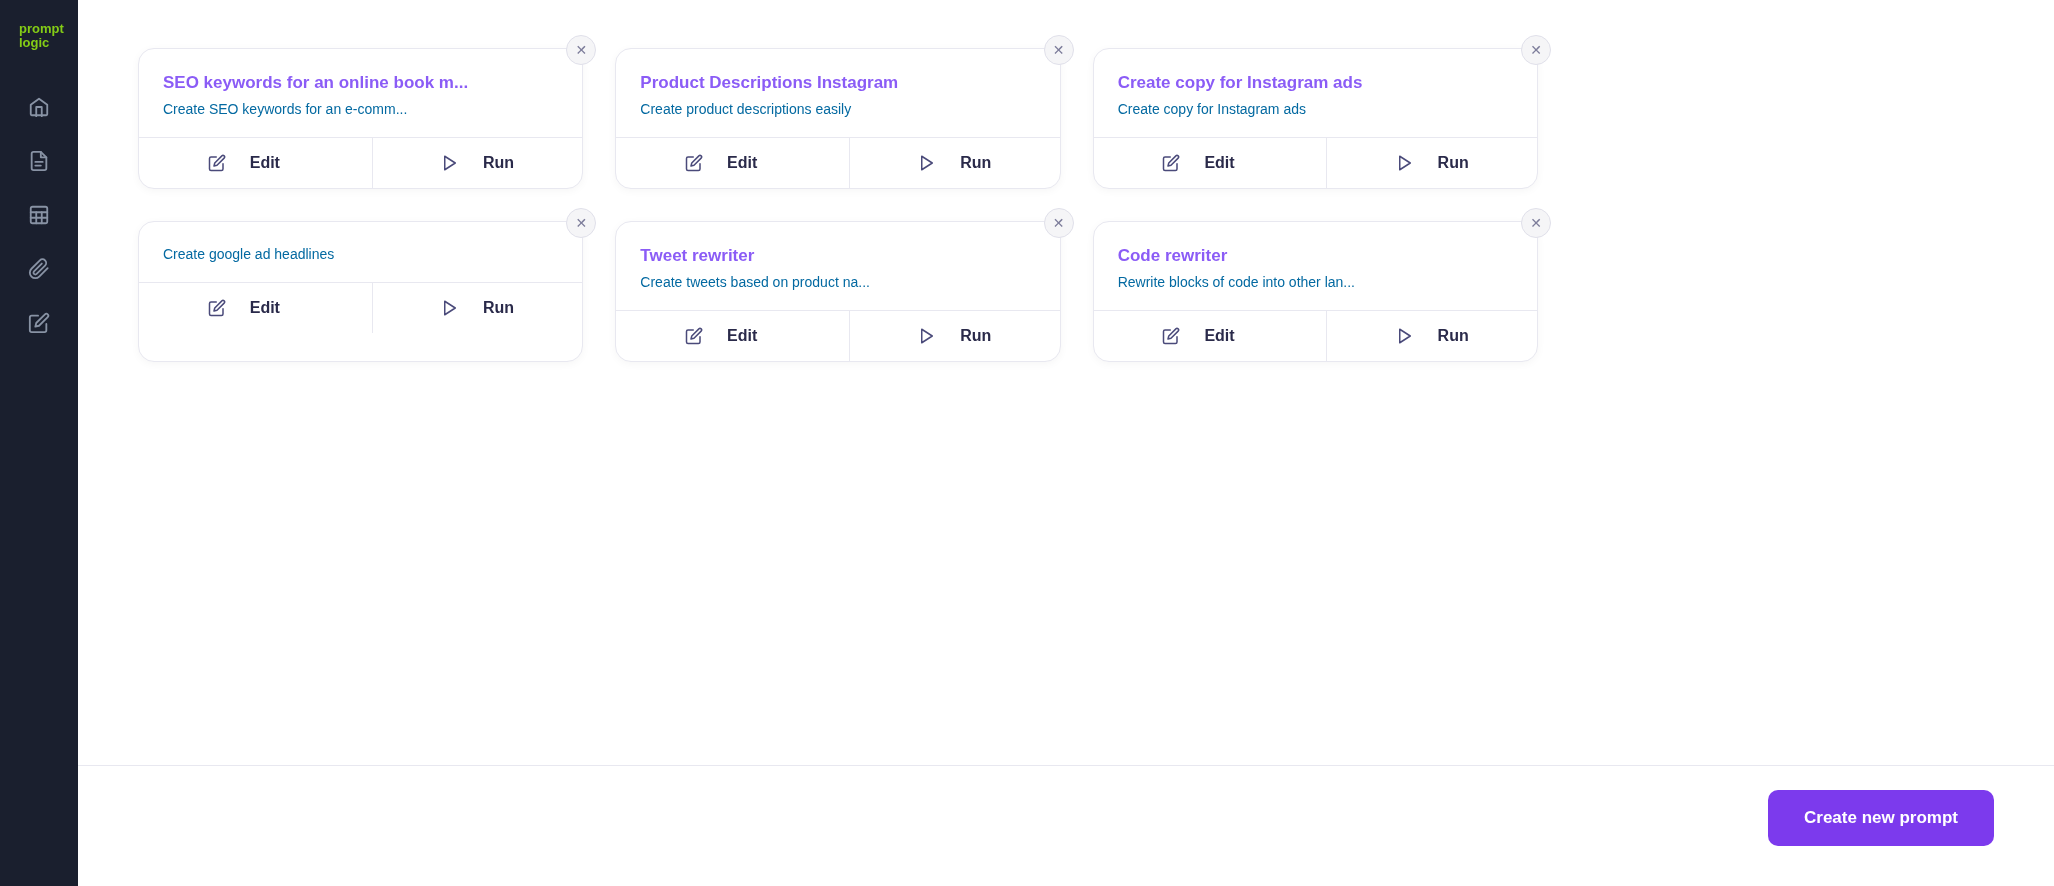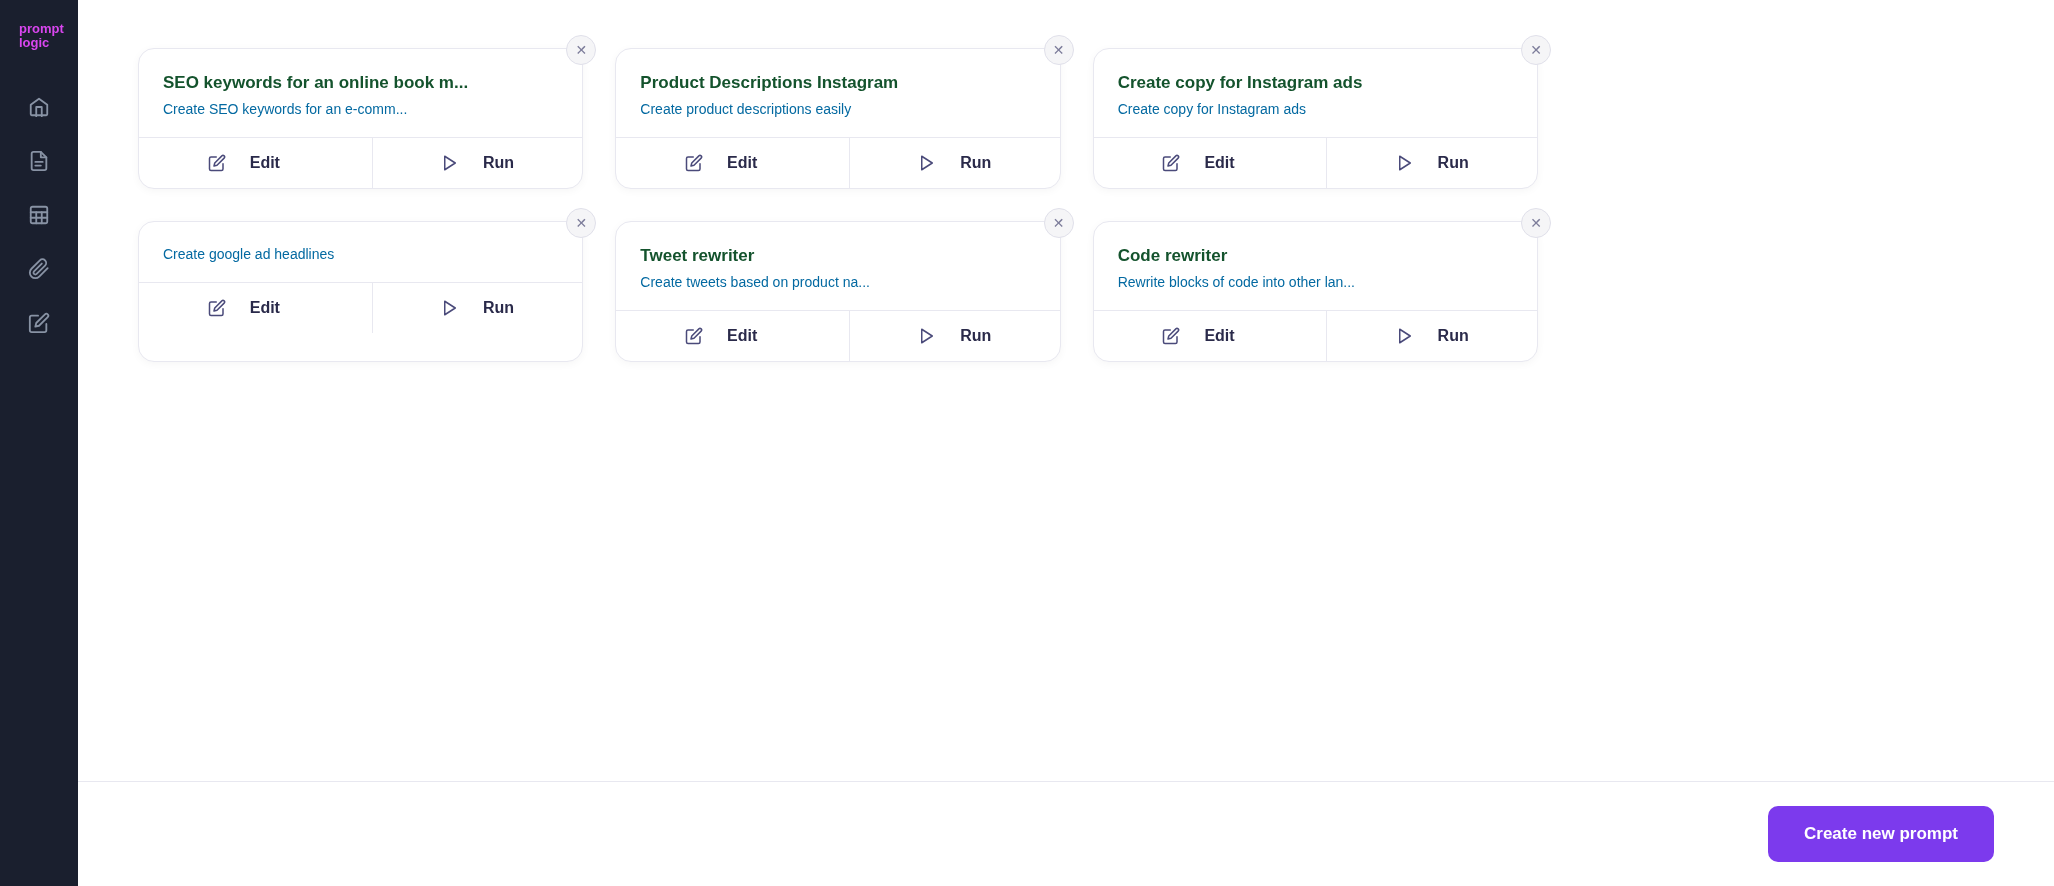--- a/index.html
+++ b/index.html
@@ -29,21 +29,21 @@
       display: flex;
       flex-direction: column;
       align-items: flex-start;
       justify-content: center;
       padding: 0 4px;
     }
 
     .logo-text {
       font-size: 13px;
       font-weight: 700;
-      color: #d946ef;
+      color: #84cc16;
       line-height: 1.1;
     }
 
     .sidebar-nav {
       display: flex;
       flex-direction: column;
       align-items: center;
       gap: 8px;
       width: 100%;
     }
@@ -115,21 +115,21 @@
       z-index: 10;
     }
 
     .card-body {
       padding: 24px 24px 0 24px;
     }
 
     .card-title {
       font-size: 17px;
       font-weight: 700;
-      color: #14532d;
+      color: #8b5cf6;
       margin-bottom: 8px;
       white-space: nowrap;
       overflow: hidden;
       text-overflow: ellipsis;
     }
 
     .card-desc {
       font-size: 14px;
       color: #0369a1;
       margin-bottom: 20px;
@@ -165,21 +165,21 @@
     }
 
     .card-btn svg {
       width: 18px;
       height: 18px;
       color: #4a4a7a;
     }
 
     
     .footer {
-      padding: 24px 60px 24px;
+      padding: 24px 60px 40px;
       display: flex;
       justify-content: flex-end;
       border-top: 1.5px solid #e8e8f0;
       background: #ffffff;
       margin-top: auto;
     }
 
     .create-btn {
       background: #7c3aed;
       color: #ffffff;

